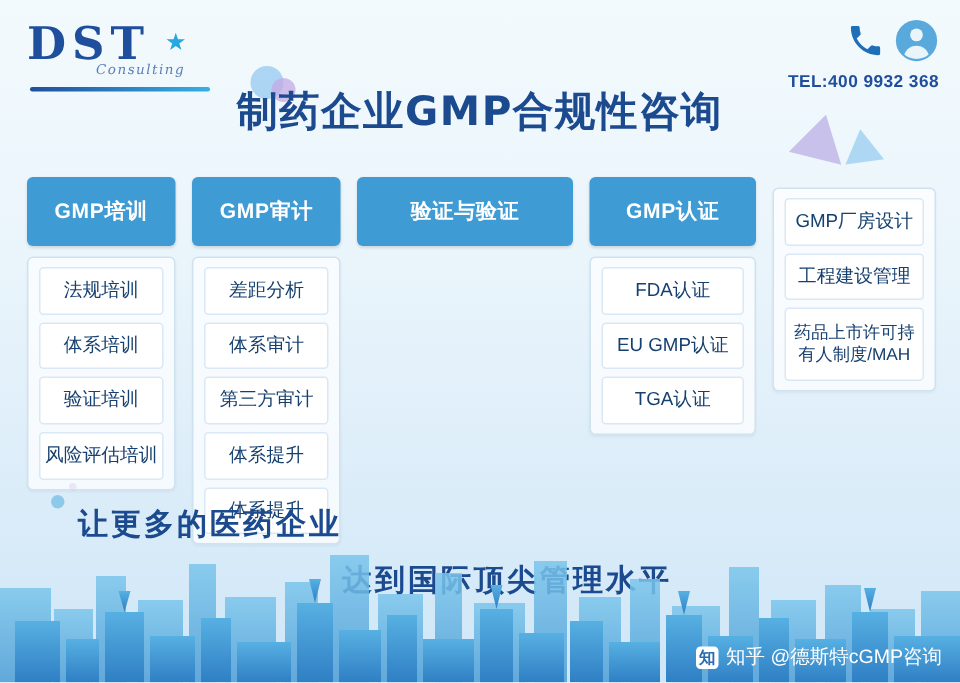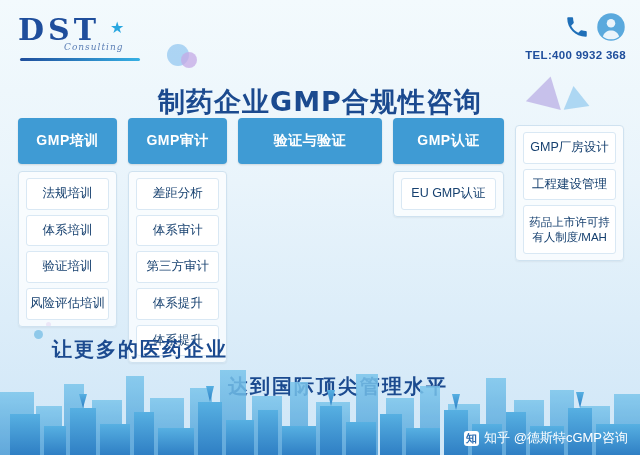--- a/index.html
+++ b/index.html
@@ -57,21 +57,20 @@
     border-left:13px solid transparent;border-right:13px solid transparent;
     border-bottom:22px solid rgba(120,190,235,.55);
     transform:rotate(-8deg);
   }
 
   
   .title{
     position:absolute;left:0;right:0;top:56px;text-align:center;
     font-size:27px;font-weight:bold;color:#1b4a8f;letter-spacing:1px;
     font-family:"DejaVu Sans","Liberation Sans",sans-serif;
-    margin-top:28px;
   }
 
   
   .cols{
     position:absolute;left:18px;top:118px;right:16px;
     display:flex;gap:11px;align-items:flex-start;
   }
   .col{flex:1 1 0;min-width:0;}
   .col-head{
     height:46px;border-radius:4px;
@@ -179,21 +178,23 @@
       </div>
     </div>
 
     <div class="col wide" style="flex:1.45 1 0">
       <div class="col-head" style="background:#3f9bd4">验证与验证</div>
     </div>
 
     <div class="col" style="flex:1.12 1 0">
       <div class="col-head" style="background:#3f9bd4">GMP认证</div>
       <div class="col-body">
+        <div class="cell">FDA认证</div>
         <div class="cell">EU GMP认证</div>
+        <div class="cell">TGA认证</div>
       </div>
     </div>
 
     <div class="col" style="flex:1.1 1 0">
       <div class="col-body">
         <div class="cell">GMP厂房设计</div>
         <div class="cell">工程建设管理</div>
         <div class="cell small" style="padding:9px 2px">药品上市许可持有人制度/MAH</div>
       </div>
     </div>

